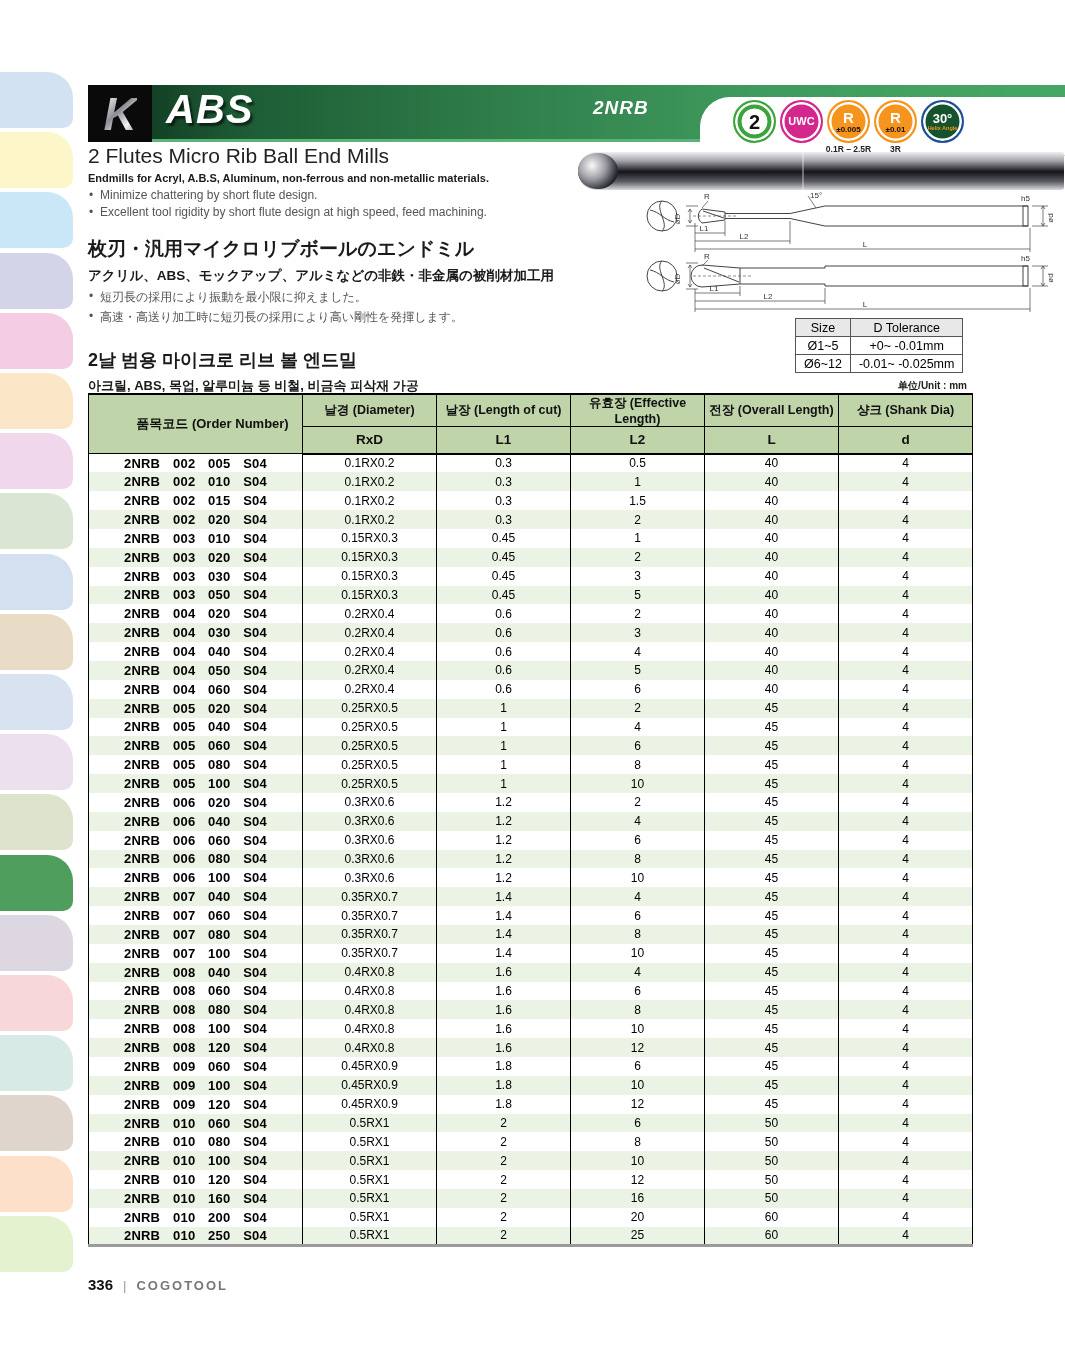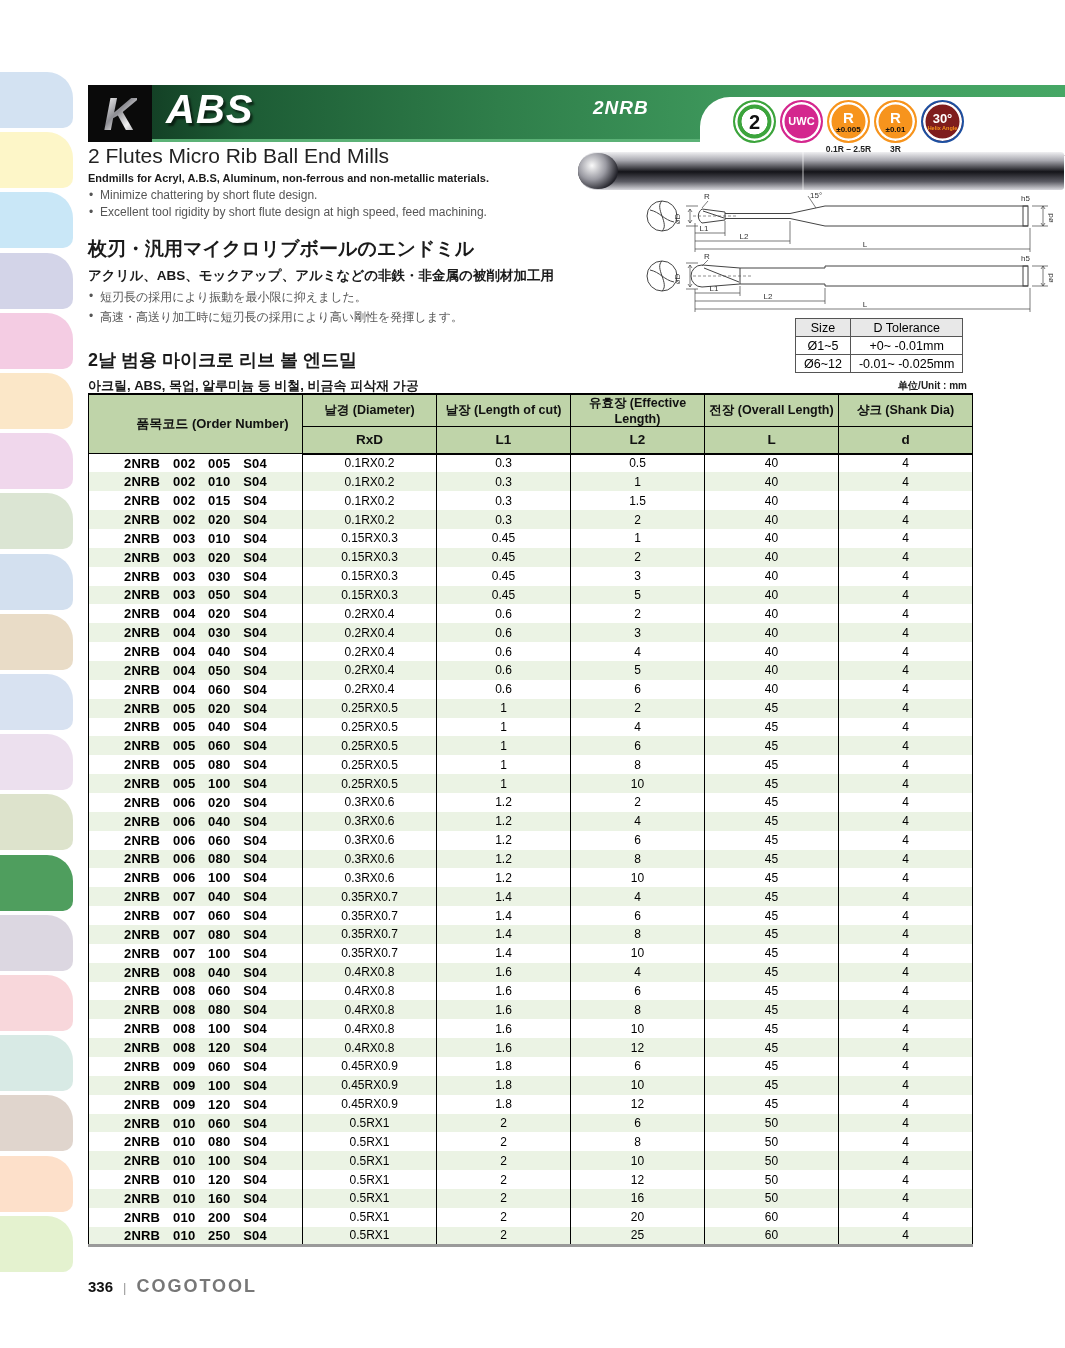--- a/index.html
+++ b/index.html
@@ -78,21 +78,21 @@
                          border-left:1px solid #000; border-right:1px solid #000; }
   .main-table tbody tr:nth-child(even) td { background:#ebf3e4; }
   .main-table tbody tr:nth-child(odd) td { background:#fff; }
   .main-table tbody tr:last-child td { border-bottom:3px solid #9a9a9a; }
   .main-table td.order { font-weight:bold; font-size:13px; word-spacing:9px; letter-spacing:0.2px; }
 
   
   .footer { position:absolute; left:88px; top:1276px; display:flex; align-items:baseline; gap:10px; }
   .page-num { font-size:15px; font-weight:bold; color:#111; }
   .footer-sep { color:#999; font-size:13px; }
-  .brand { font-size:18px; color:#777; letter-spacing:2px; font-weight:bold; }
+  .brand { font-size:13px; color:#777; letter-spacing:2px; font-weight:bold; }
 </style>
 </head>
 <body>
 
 <div class="page">
 
   <div id="sidebar">
       <div class="side-tab" style="background: rgb(211, 226, 242); top: 72px;"></div>
       <div class="side-tab" style="background: rgb(253, 246, 200); top: 132.2px;"></div>
       <div class="side-tab" style="background: rgb(201, 231, 247); top: 192.4px;"></div>
@@ -145,21 +145,21 @@
           <div class="badge-caption">0.1R – 2.5R</div>
         </div>
         <div class="badge">
           <div class="badge-circle" style="background: rgb(247, 148, 29); border: 2px solid rgb(247, 148, 29);">
             <span class="badge-label" style="color: rgb(255, 255, 255); font-size: 15px;">R</span>
             <span class="badge-sub" style="color: rgb(17, 17, 17); font-size: 8px;">±0.01</span>
           </div>
           <div class="badge-caption">3R</div>
         </div>
         <div class="badge">
-          <div class="badge-circle" style="background: #7f1d1d; border: 2px solid rgb(29, 79, 160);">
+          <div class="badge-circle" style="background: #14532d; border: 2px solid rgb(29, 79, 160);">
             <span class="badge-label" style="color: rgb(255, 255, 255); font-size: 13px;">30°</span>
             <span class="badge-sub" style="color: rgb(247, 148, 29); font-size: 5.5px;">Helix Angle</span>
           </div>
           <div class="badge-caption"></div>
         </div>
       </div>
   </div>
 
   <div class="intro">
     <div class="en-title">2 Flutes Micro Rib Ball End Mills</div>

